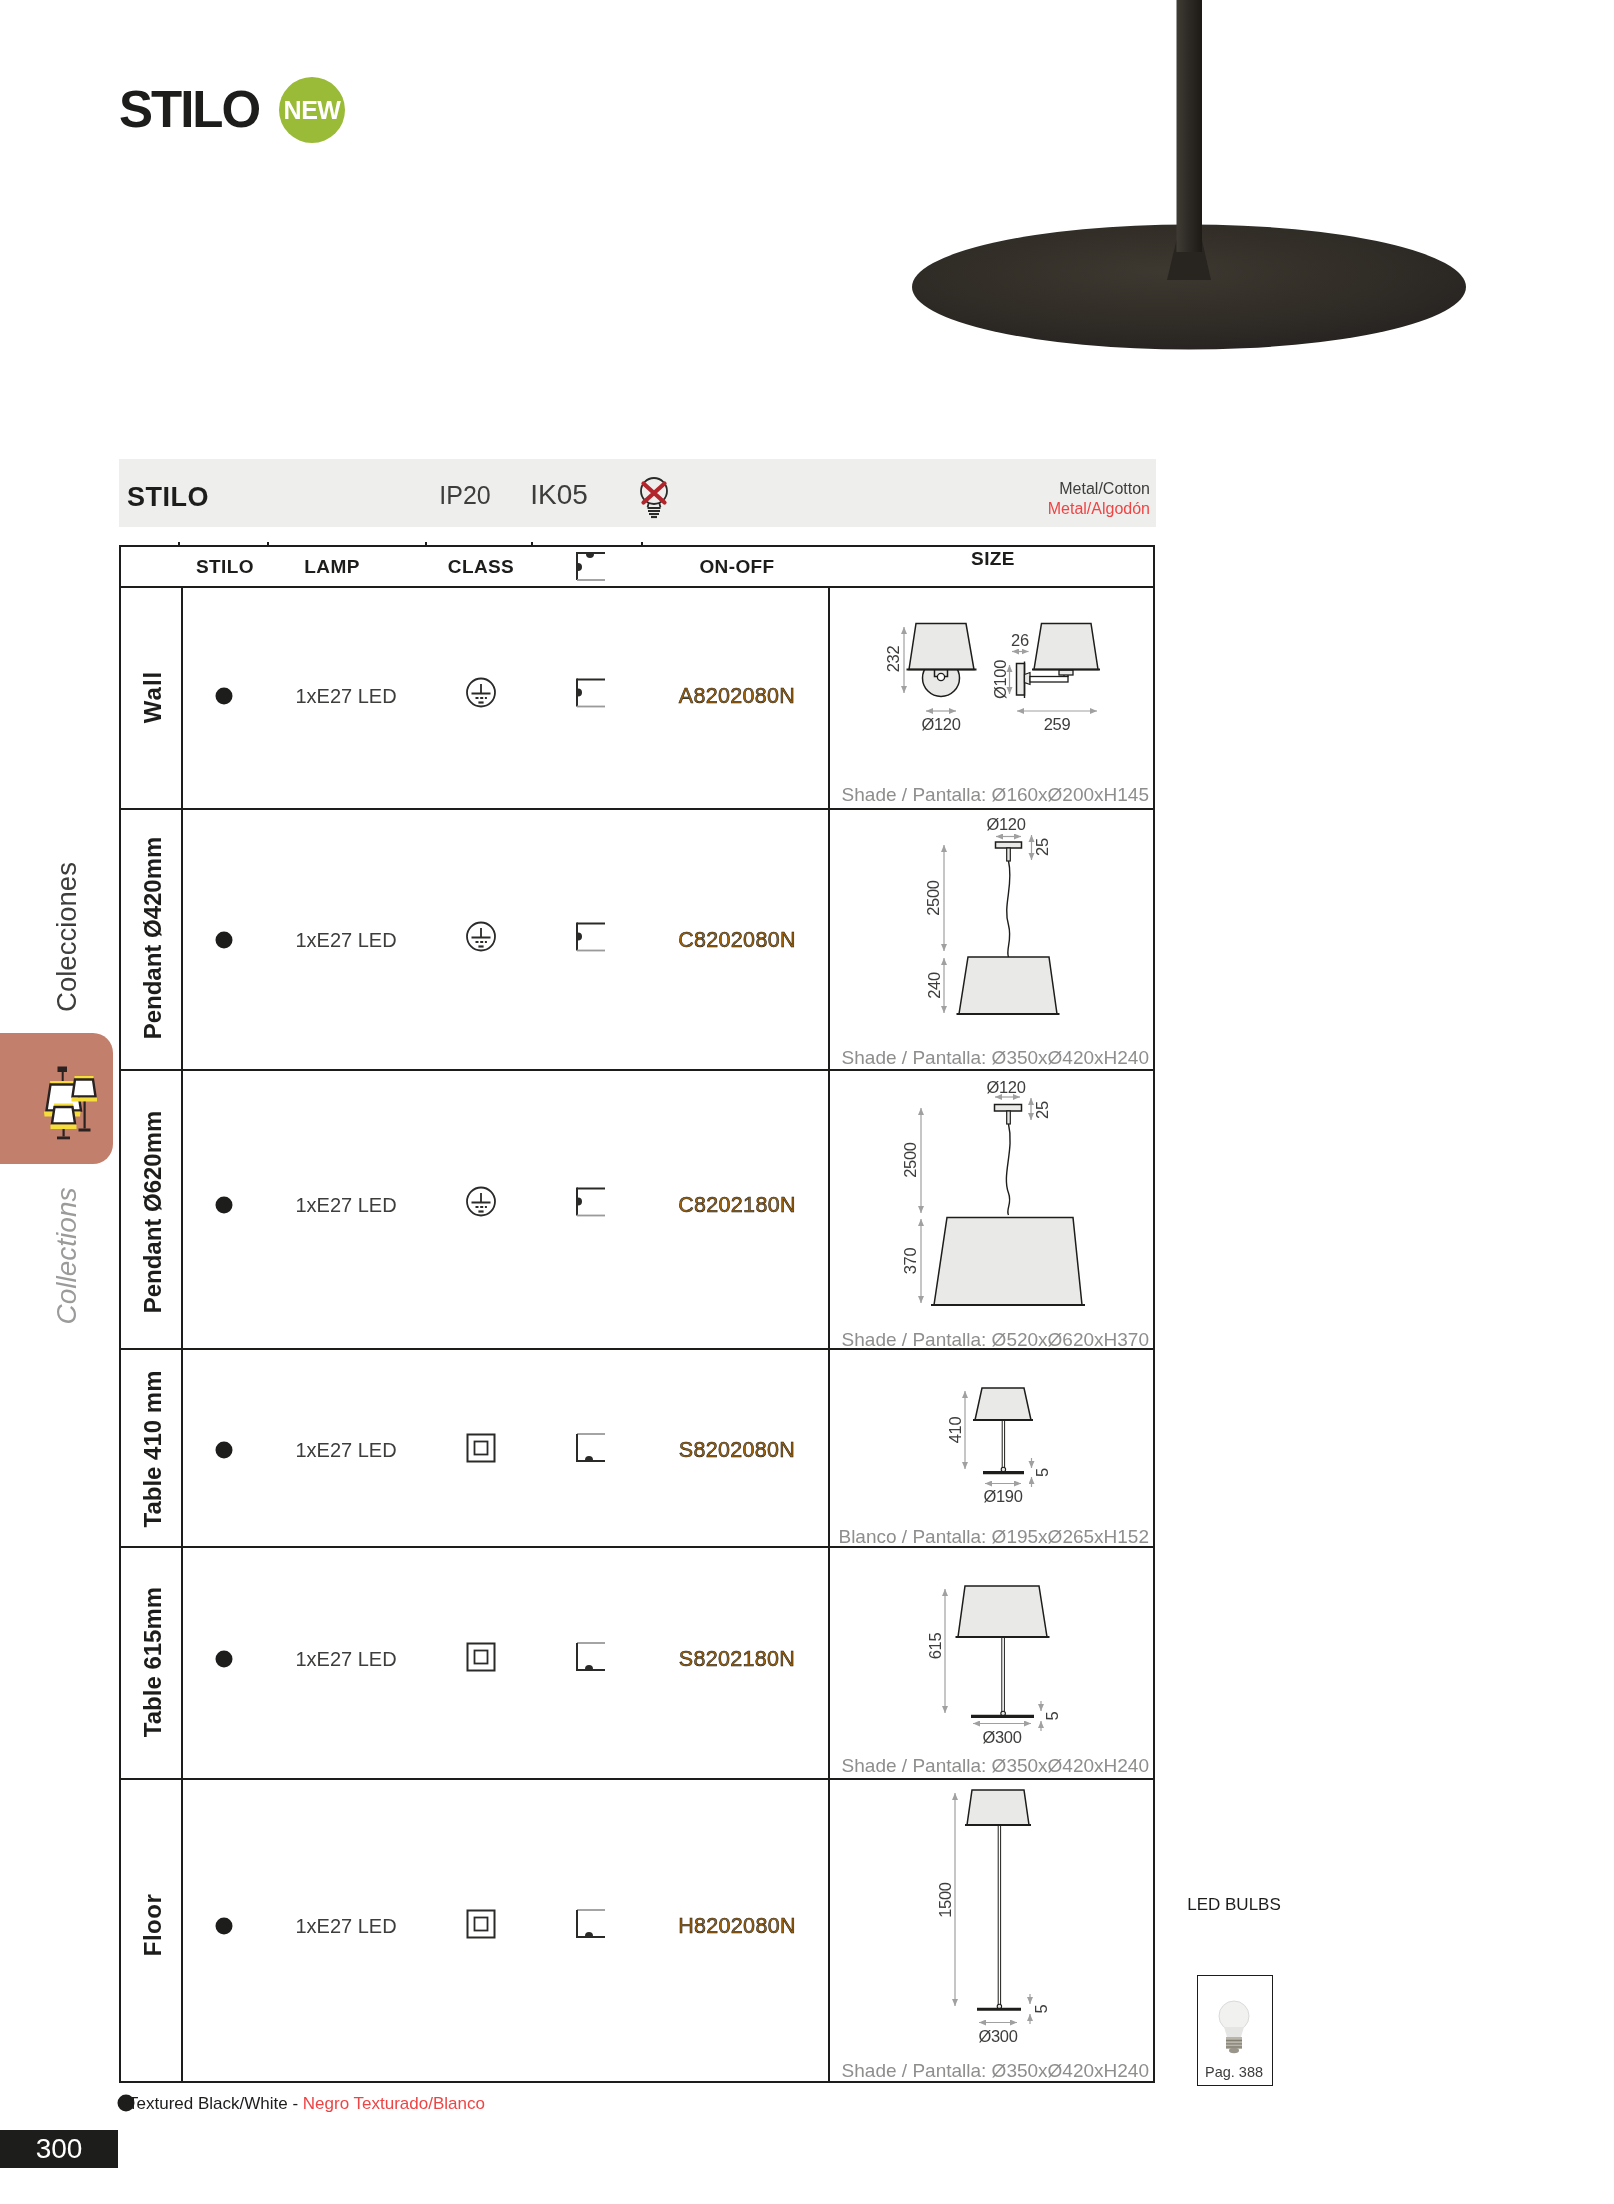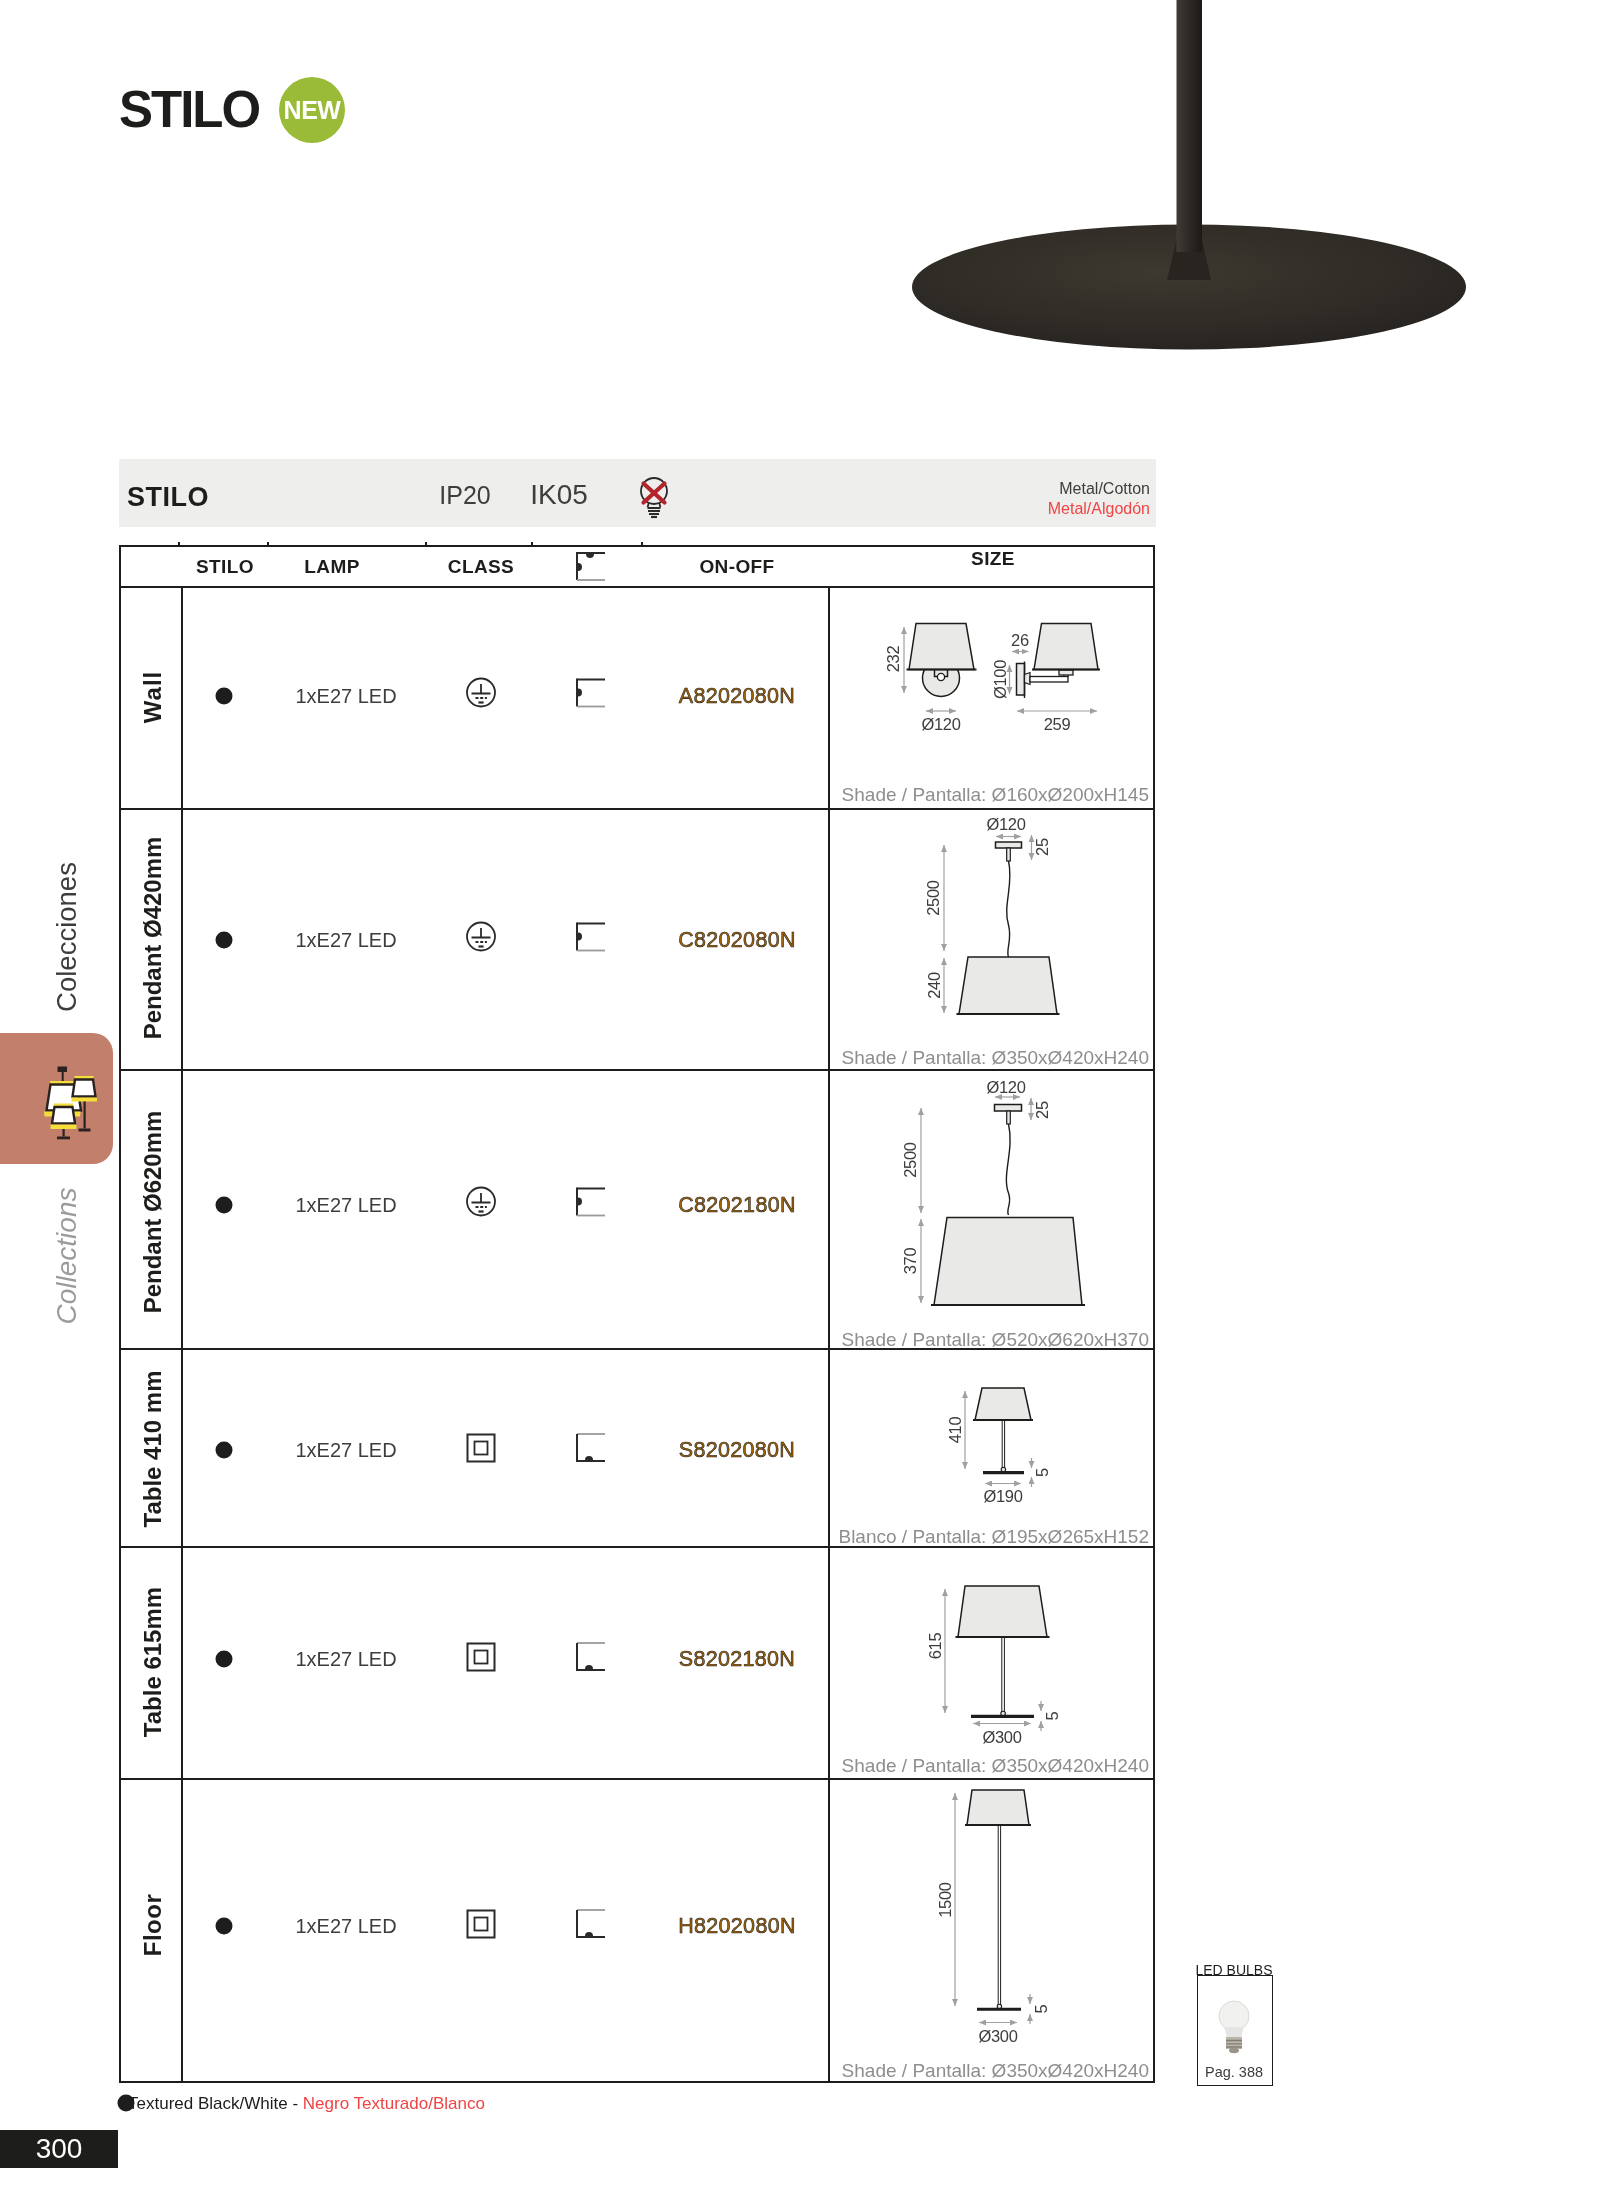--- a/index.html
+++ b/index.html
@@ -87,21 +87,21 @@
 <div class="r shp" style="left:1149px;top:1340px">Shade / Pantalla: Ø520xØ620xH370</div>
 <div class="r shp" style="left:1149px;top:1537px">Blanco / Pantalla: Ø195xØ265xH152</div>
 <div class="r shp" style="left:1149px;top:1766px">Shade / Pantalla: Ø350xØ420xH240</div>
 <div class="r shp" style="left:1149px;top:2071px">Shade / Pantalla: Ø350xØ420xH240</div>
 
 <div class="rot mid" style="left:67px;top:937px;font-size:27.5px">Colecciones</div>
 <div class="abs" style="left:-20px;top:1033px;width:133px;height:131px;border-radius:0 20px 20px 0;background:#c27f6c"></div>
 <div class="rot" style="left:67px;top:1256px;font-size:28px;font-style:italic;color:#9b9b9a">Collections</div>
 
 <div class="abs" style="left:1197px;top:1975px;width:74px;height:109px;border:1.5px solid #1d1d1b"></div>
-<div class="c dark" style="left:1234px;top:1970px;font-size:14px">LED BULBS</div>
+<div class="c dark" style="left:1234px;top:1905px;font-size:17px">LED BULBS</div>
 <div class="c mid" style="left:1234px;top:2072px;font-size:14.5px">Pag. 388</div>
 
 <div class="dot" style="left:126px;top:2103px"></div>
 <div class="abs" style="left:128px;top:2094px;font-size:17px"><span class="dark">Textured Black/White - </span><span class="gray">Negro Texturado/Blanco</span></div>
 
 <div class="abs" style="left:0;top:2130px;width:118px;height:38px;background:#1d1d1b"></div>
 <div class="c" style="left:59px;top:2149px;color:#fff;font-size:28px">300</div>
 
 <svg class="abs" style="left:0;top:0" width="1614" height="2204" viewBox="0 0 1614 2204">
 <defs>

